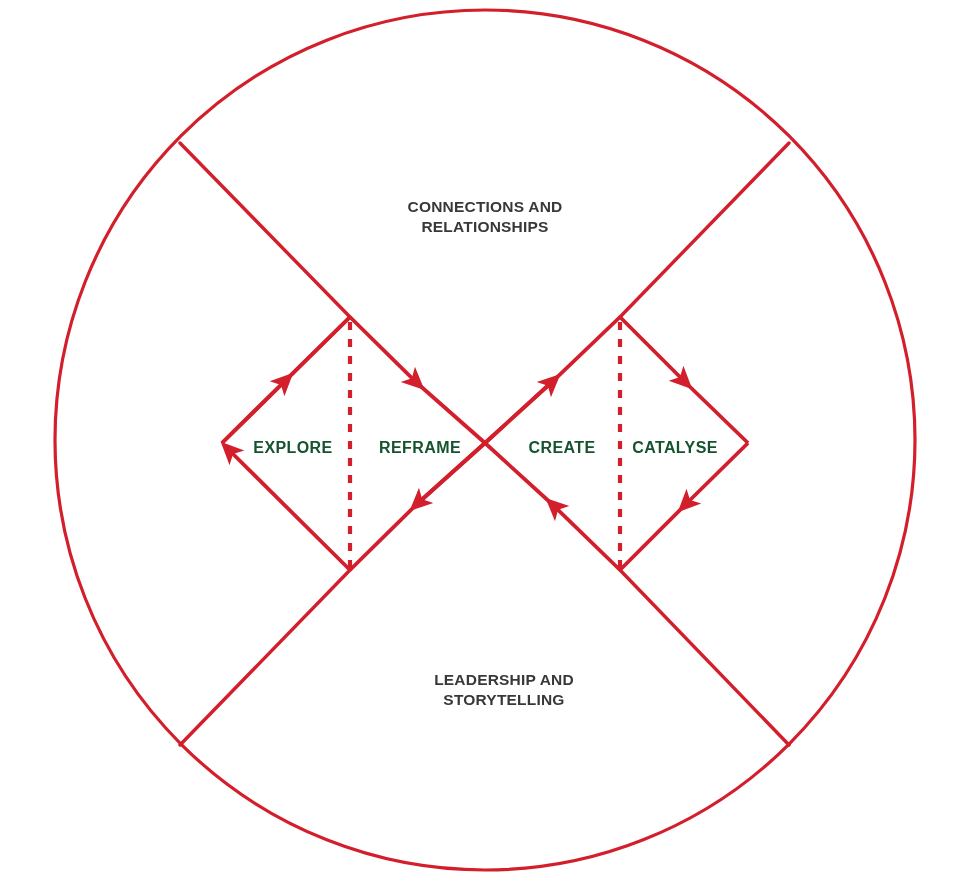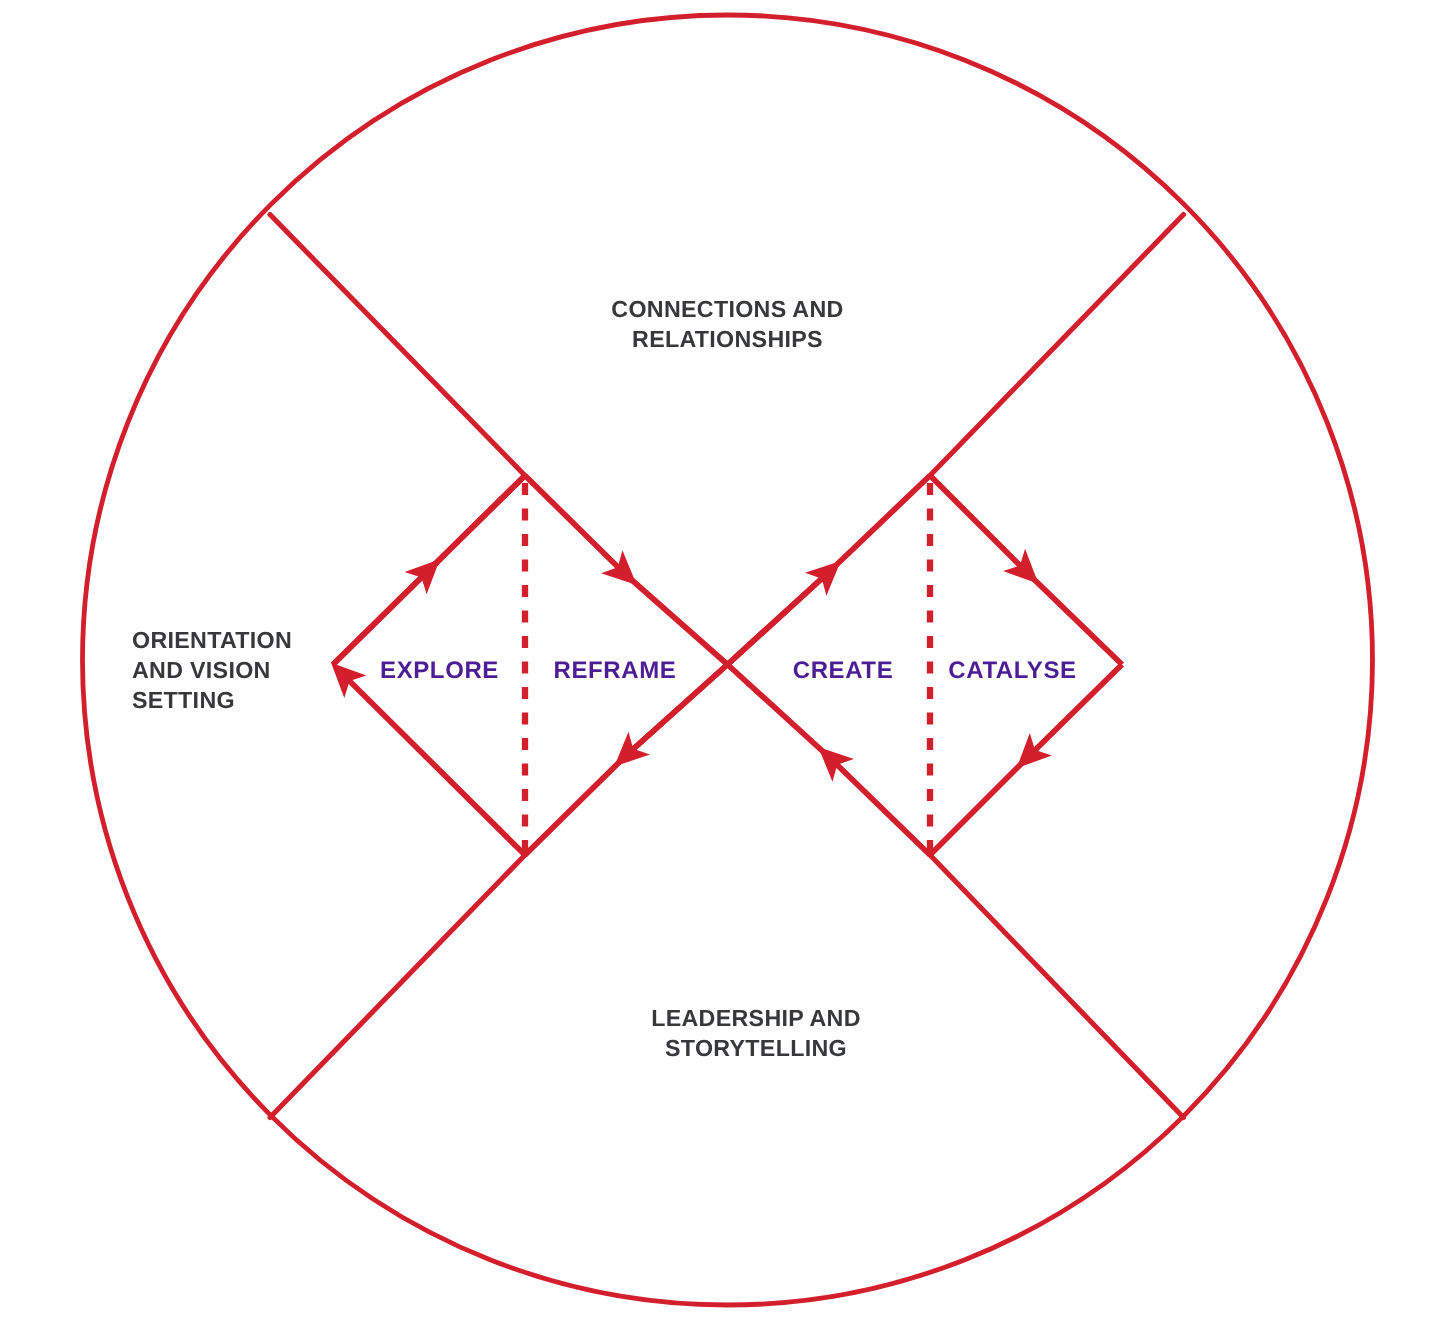--- a/index.html
+++ b/index.html
@@ -36,21 +36,21 @@
     white-space: pre-line;
   }
   .outer-label.centered { text-align: center; }
   .outer-label.left-aligned { text-align: left; }
   .stage-label {
     position: absolute;
     font-family: "Liberation Sans", sans-serif;
     font-size: 16px;
     font-weight: bold;
     letter-spacing: 0.4px;
-    color: #4c1d95;
+    color: #14532d;
     text-align: center;
     white-space: nowrap;
     transform: translate(-50%, -50%);
   }
 </style>
 </head>
 <body>
 
 <div id="diagram-root">
 
@@ -95,26 +95,23 @@
 
     <g>
       <path d="M 485,443 L 553,381" fill="none" stroke="#D31E2B" stroke-width="3.8"></path>
       <path d="M 485,443 L 417,504" fill="none" stroke="#D31E2B" stroke-width="3.8"></path>
     </g>
   </svg>
 
   <div class="outer-label centered" style="left:485px; top:197px; transform:translate(-50%,0);">CONNECTIONS AND
 RELATIONSHIPS</div>
 
-  <div class="outer-label left-aligned" style="left:88px; top:418px;">ORIENTATION
-AND VISION
-SETTING</div>
 
 
   <div class="outer-label centered" style="left:504px; top:670px; transform:translate(-50%,0);">LEADERSHIP AND
 STORYTELLING</div>
 
   <div class="stage-label" style="left:293px; top:448px;">EXPLORE</div>
-  <div class="stage-label" style="left:410px; top:448px;">REFRAME</div>
+  <div class="stage-label" style="left:420px; top:448px;">REFRAME</div>
   <div class="stage-label" style="left:562px; top:448px;">CREATE</div>
   <div class="stage-label" style="left:675px; top:448px;">CATALYSE</div>
 
 </div>
 
 </body></html>

